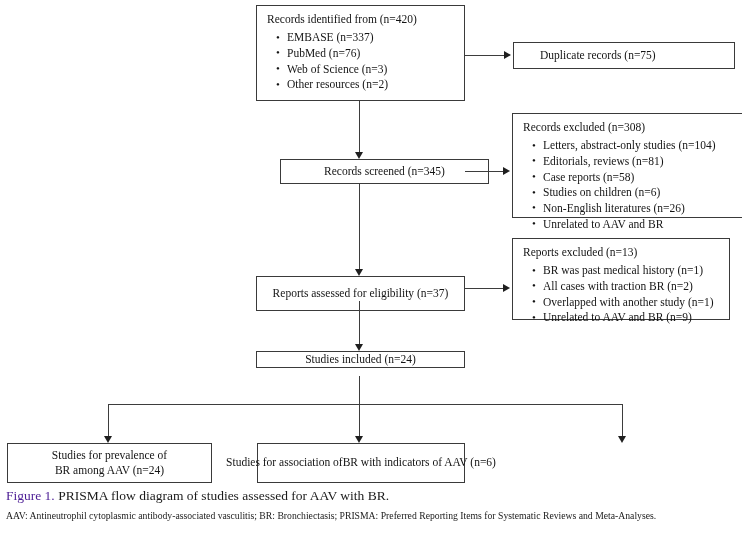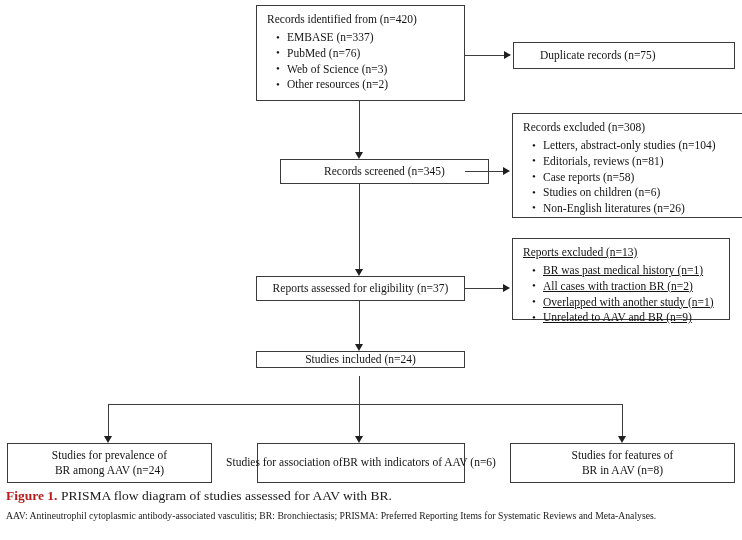--- a/index.html
+++ b/index.html
@@ -91,22 +91,22 @@
   .caption-main {
     position: absolute;
     left: 6px;
     top: 488px;
     width: 730px;
     font-size: 13.5px;
     line-height: 1.25;
     color: #1a1a1a;
   }
   .caption-main .fignum {
-    color: #b91c1c;
-    font-weight: bold;
+    color: #4c1d95;
+    font-weight: normal;
   }
   .caption-sub {
     position: absolute;
     left: 6px;
     top: 509px;
     width: 732px;
     font-size: 9.7px;
     line-height: 1.38;
     color: #1a1a1a;
   }
@@ -141,34 +141,35 @@
   </div>
 
   <div class="box pad" style="left:512px; top:113px; width:232px; height:105px;">
     <span class="head">Records excluded (n=308)</span>
     <ul>
       <li>Letters, abstract-only studies (n=104)</li>
       <li>Editorials, reviews (n=81)</li>
       <li>Case reports (n=58)</li>
       <li>Studies on children (n=6)</li>
       <li>Non-English literatures (n=26)</li>
+      <li>Unrelated to AAV and BR</li>
     </ul>
   </div>
 
   <div class="hline" style="left:465px; top:171px; width:38px;"></div>
   <div class="arrow-right" style="left:503px; top:167px;"></div>
 
   <div class="vline" style="left:359px; top:184px; height:86px;"></div>
   <div class="arrow-down" style="left:355px; top:269px;"></div>
 
-  <div class="box center" style="left:256px; top:276px; width:209px; height:25px;">
+  <div class="box center" style="left:256px; top:276px; width:209px; height:35px;">
     <span>Reports assessed for eligibility (n=37)</span>
   </div>
 
-  <div class="box pad" style="left:512px; top:238px; width:218px; height:82px;text-decoration:underline;">
+  <div class="box pad" style="left:512px; top:238px; width:218px; height:82px;">
     <span class="head">Reports excluded (n=13)</span>
     <ul>
       <li>BR was past medical history (n=1)</li>
       <li>All cases with traction BR (n=2)</li>
       <li>Overlapped with another study (n=1)</li>
       <li>Unrelated to AAV and BR (n=9)</li>
     </ul>
   </div>
 
   <div class="hline" style="left:465px; top:288px; width:38px;"></div>
@@ -195,23 +196,19 @@
   <div class="box center" style="left:7px; top:443px; width:205px; height:40px; flex-direction:column;text-align:right;">
     <span class="two-line">Studies for prevalence of</span>
     <span class="two-line">BR among AAV (n=24)</span>
   </div>
 
   <div class="box center" style="left:257px; top:443px; width:208px; height:40px; flex-direction:row;">
     <span class="two-line">Studies for association of</span>
     <span class="two-line">BR with indicators of AAV (n=6)</span>
   </div>
 
-  <div class="box center" style="left:510px; top:443px; width:225px; height:40px; flex-direction:column;">
-    <span class="two-line">Studies for features of</span>
-    <span class="two-line">BR in AAV (n=8)</span>
-  </div>
 
   <div class="caption-main">
     <span class="fignum">Figure 1.</span><span> PRISMA flow diagram of studies assessed for AAV with BR.</span>
   </div>
   <div class="caption-sub">AAV: Antineutrophil cytoplasmic antibody-associated vasculitis; BR: Bronchiectasis; PRISMA: Preferred Reporting Items for Systematic Reviews and Meta-Analyses.</div>
 
 </div>
 
 </body></html>

